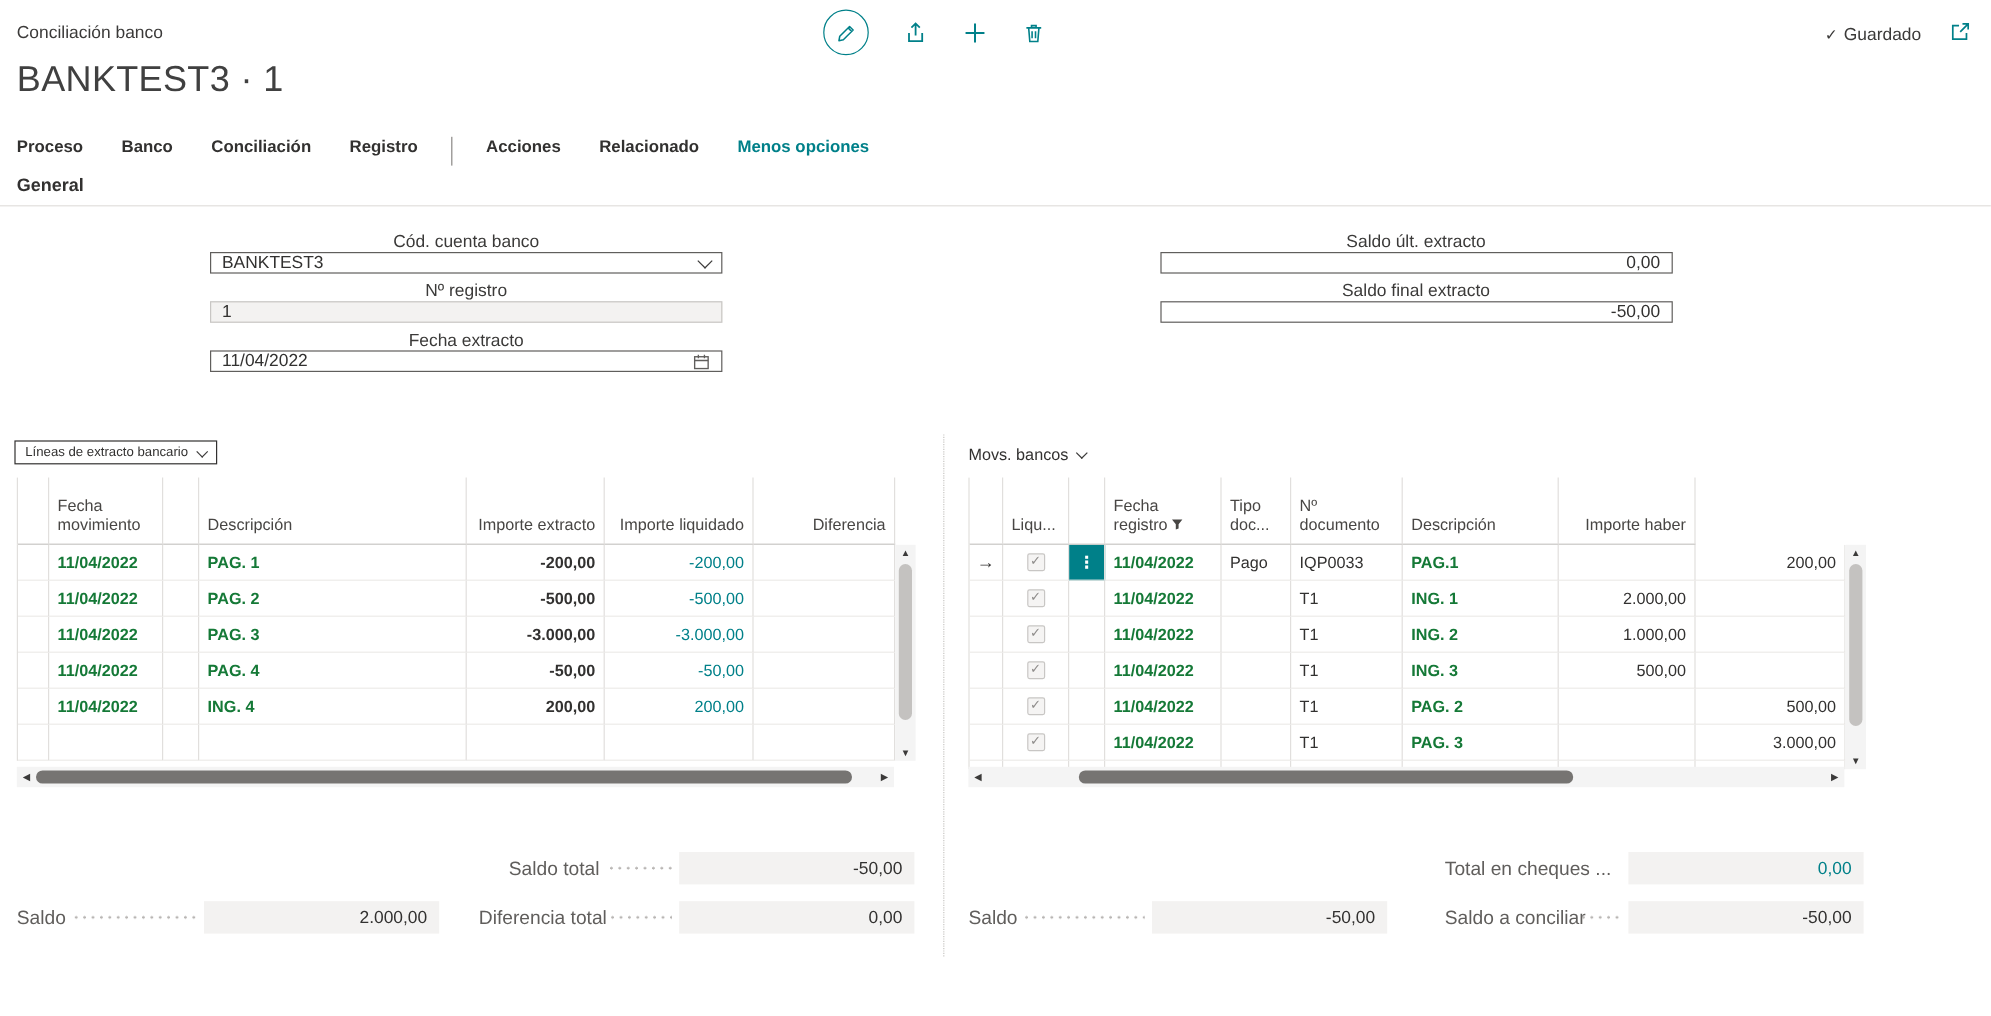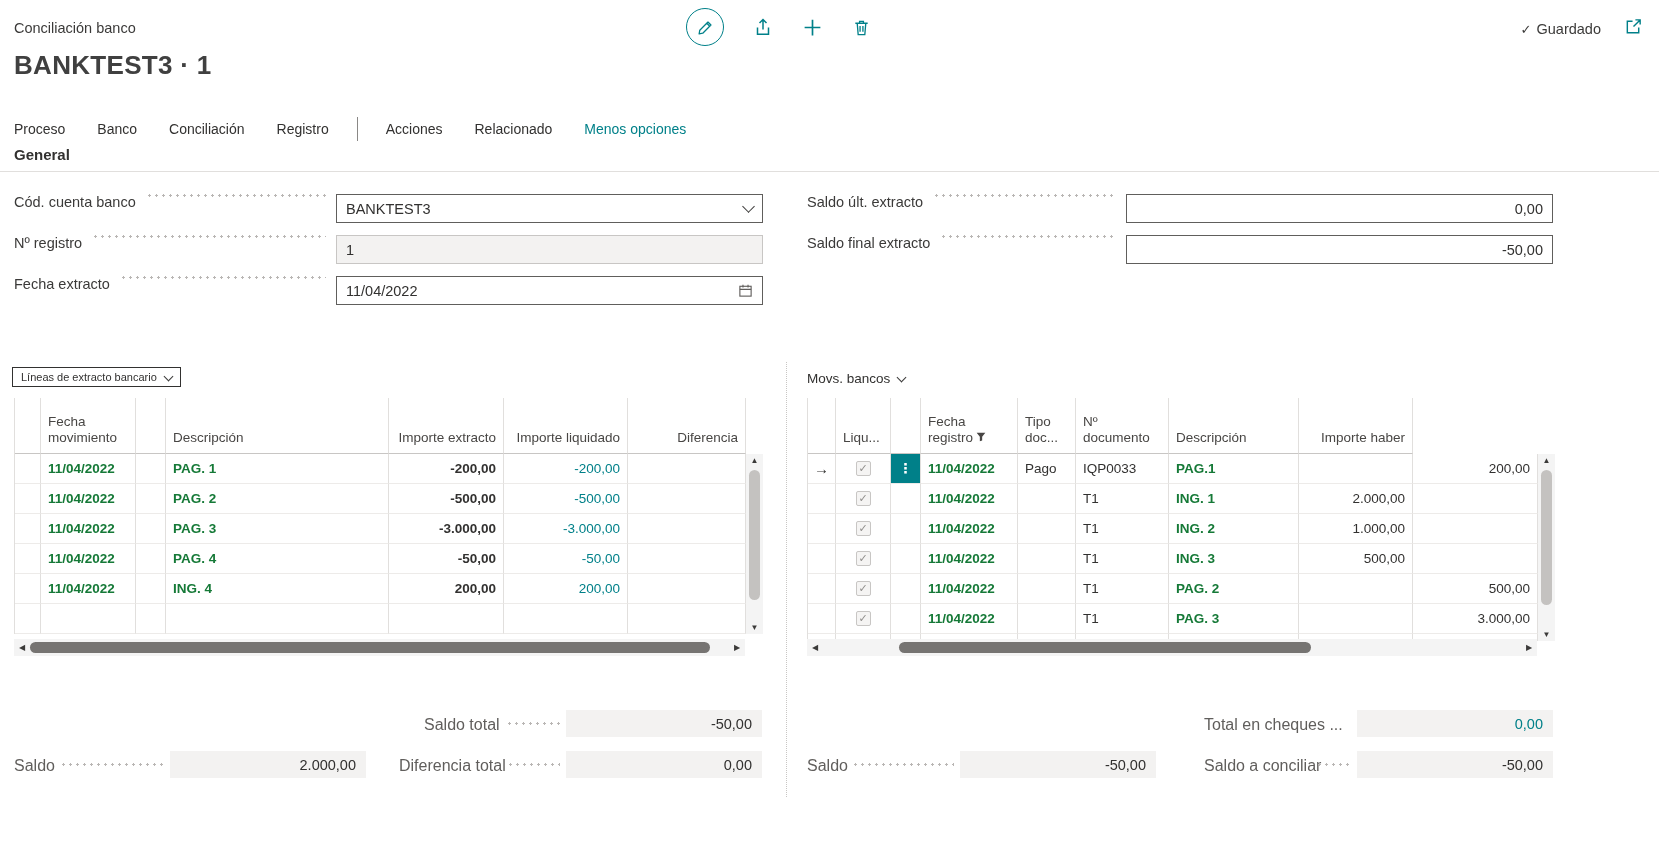--- a/index.html
+++ b/index.html
@@ -8,36 +8,36 @@
 
   
   .breadcrumb{position:absolute;left:14px;top:20px;font-size:14.5px;color:#3b3a39;cursor:pointer;}
   .toolbar{position:absolute;left:686px;top:8px;display:flex;align-items:center;gap:29px;}
   .icon-circle{width:36px;height:36px;border:1.6px solid #008089;border-radius:50%;
                display:flex;align-items:center;justify-content:center;cursor:pointer;}
   .tb-icon{display:flex;align-items:center;justify-content:center;cursor:pointer;}
   .saved{position:absolute;top:21px;right:58px;display:flex;align-items:center;gap:5px;color:#3b3a39;font-size:14.5px;}
   .saved .ck{font-size:13px;color:#3b3a39;}
   .openwin{position:absolute;top:17px;right:16px;cursor:pointer;}
-  .page-title{position:absolute;left:14px;top:50px;font-size:26px;font-weight:700;color:#404040;letter-spacing:.3px;}
-
-  
-  .menu{position:absolute;left:14px;top:114px;display:flex;align-items:center;height:30px;}
+  .page-title{position:absolute;left:14px;top:50px;font-size:30px;font-weight:400;color:#404040;letter-spacing:.3px;}
+
+  
+  .menu{position:absolute;left:14px;top:114px;display:flex;align-items:flex-start;height:30px;font-weight:bold;}
   .menu-item{padding:0 16px;cursor:pointer;white-space:nowrap;color:#323130;}
   .menu-item:first-child{padding-left:0;}
   .menu-sep{width:1px;height:24px;background:#8a8886;margin:0 12px;}
   .menu-more{color:#008089;}
 
   
   .sec-title{position:absolute;left:14px;top:146px;font-size:15px;font-weight:700;}
   .sec-rule{position:absolute;left:0;right:0;top:171px;height:1px;background:#e1dfdd;}
 
   .form-left{position:absolute;left:14px;top:194px;width:749px;}
   .form-right{position:absolute;left:807px;top:194px;width:746px;}
-  .frow{display:flex;align-items:flex-start;height:29px;margin-bottom:12px;}
+  .frow{display:flex;align-items:center;height:29px;margin-bottom:12px;flex-direction:column;}
   .flabel{font-size:14.5px;color:#3b3a39;white-space:nowrap;}
   .leader{flex:1;height:3px;margin:0 10px;background-image:radial-gradient(circle,#b9b6b4 1px,transparent 1.3px);
           background-size:7px 3px;background-repeat:repeat-x;background-position:0 50%;}
   .input{width:427px;height:29px;border:1px solid #605e5c;display:flex;align-items:center;
          justify-content:space-between;padding:0 9px;box-sizing:border-box;font-size:14.5px;background:#fff;}
   .input.disabled{background:#f3f2f1;border-color:#c8c6c4;}
   .input.numeric{justify-content:flex-end;}
   .chev{display:inline-block;width:8px;height:8px;border-right:1.6px solid #3b3a39;border-bottom:1.6px solid #3b3a39;
         transform:rotate(45deg);margin-top:-4px;}
   .chev.sm{width:6px;height:6px;border-width:1.3px;margin-top:-2px;}

